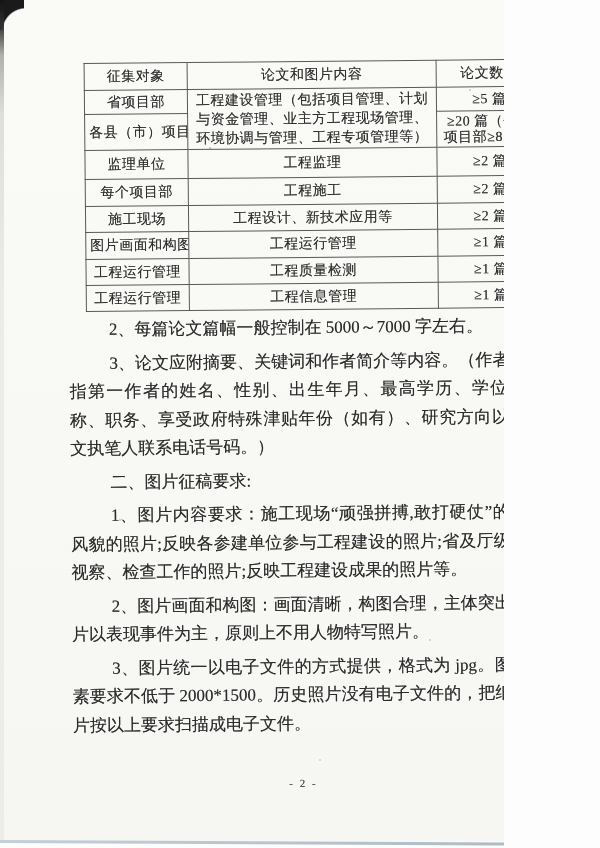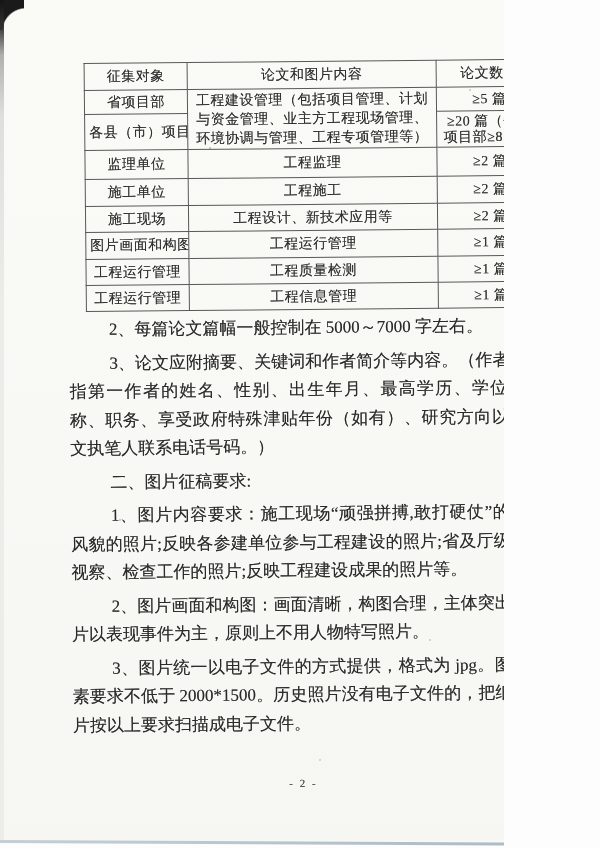--- a/index.html
+++ b/index.html
@@ -164,21 +164,21 @@
       <tr class="r-1">
         <td class="c-target">各县（市）项目部</td>
         <td class="c-qty qty-wrap">≥20 篇（每个项目部≥8 篇）</td>
       </tr>
       <tr class="r-2">
         <td class="c-target">监理单位</td>
         <td class="c-content">工程监理</td>
         <td class="c-qty">≥2 篇</td>
       </tr>
       <tr class="r-3">
-        <td class="c-target">施工单位</td>
+        <td class="c-target">每个项目部</td>
         <td class="c-content">工程施工</td>
         <td class="c-qty">≥2 篇</td>
       </tr>
       <tr class="r-4">
         <td class="c-target">施工现场</td>
         <td class="c-content">工程设计、新技术应用等</td>
         <td class="c-qty">≥2 篇</td>
       </tr>
       <tr class="r-5">
         <td class="c-target">图片画面和构图</td>

